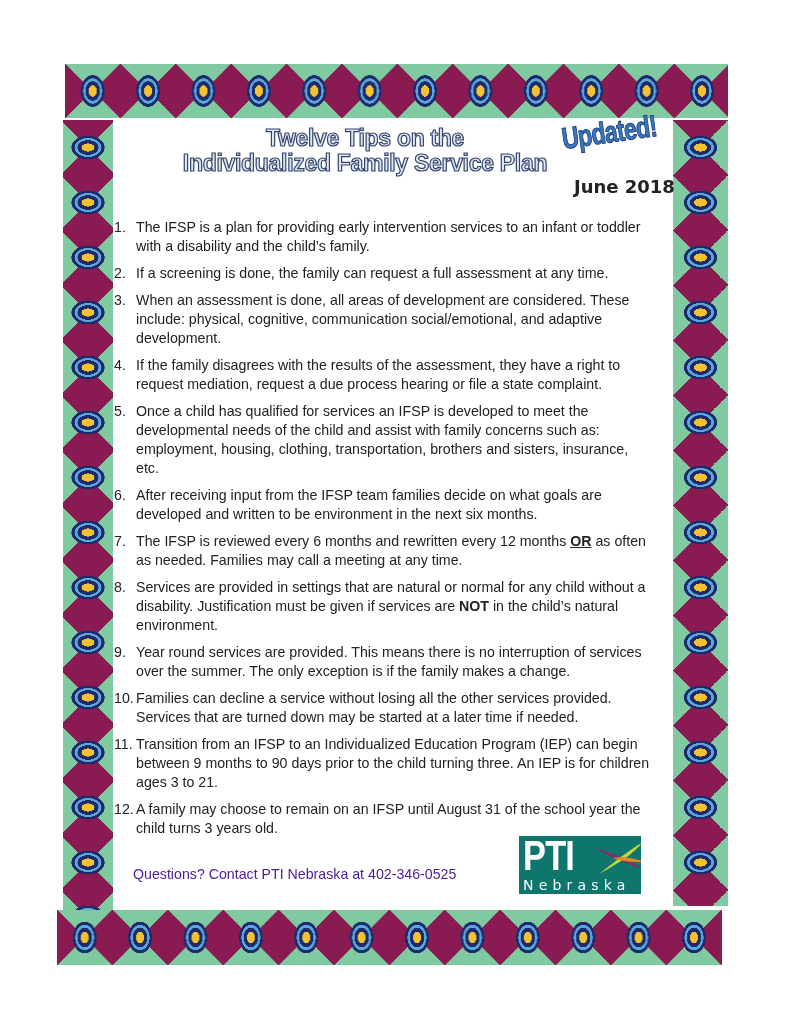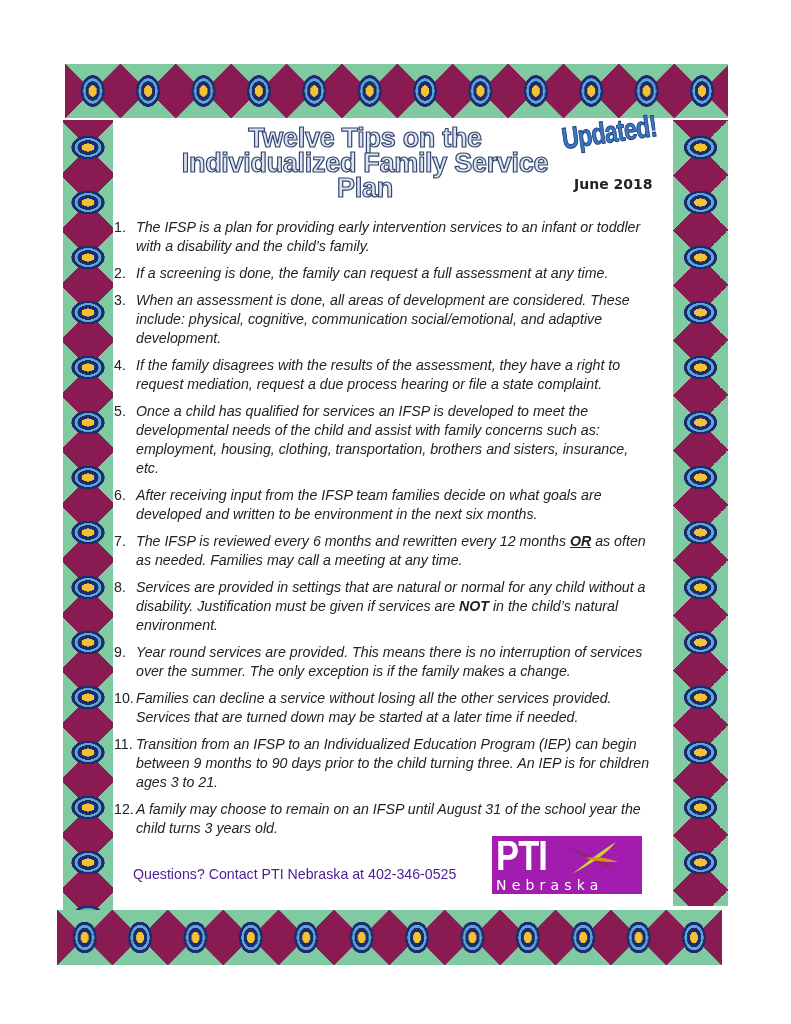--- a/index.html
+++ b/index.html
@@ -39,46 +39,46 @@
     background-repeat:repeat-y, repeat-y, repeat-y, repeat-y, no-repeat, repeat-y, no-repeat;
   }
   #band-top    { left:65px;  top:64px;  width:663px; height:54px; }
   #band-left   { left:63px;  top:120px; width:50px;  height:790px; }
   #band-right  { left:673px; top:120px; width:55px;  height:786px; }
   #band-bottom { left:57px;  top:910px; width:665px; height:55px; }
 
   .title {
     position:absolute; left:170px; top:126px; width:390px; text-align:center;
     font-family:"Liberation Sans", sans-serif; font-weight:bold;
-    font-size:27px; line-height:25px; color:#dce6f2;
+    font-size:23px; line-height:25px; color:#dce6f2;
     -webkit-text-stroke:1.2px #36456e; letter-spacing:-0.3px;
   }
   .updated {
     position:absolute; left:562px; top:122px; width:110px;
     font-family:"Liberation Sans", sans-serif; font-weight:bold; font-size:30px;
     color:#3a78c2; -webkit-text-stroke:1px #1c3f7a;
     transform:rotate(-8deg) scaleX(0.78); transform-origin:left center; letter-spacing:-1px;
   }
   .date {
     position:absolute; left:574px; top:176px;
-    font-family:"DejaVu Sans", sans-serif; font-weight:bold; font-size:14px; color:#222;
+    font-family:"DejaVu Sans", sans-serif; font-weight:bold; font-size:18px; color:#222;
   }
   ol.tips { position:absolute; left:114px; top:218px; width:540px; margin:0; padding:0; list-style:none; }
   ol.tips li {
     display:flex; font-size:14.2px; line-height:19px; margin-bottom:8px; color:#222;
   }
   ol.tips li .num { width:22px; flex:0 0 22px; }
-  ol.tips li .txt { flex:1;font-style:italic; }
+  ol.tips li .txt { flex:1; }
   ol.tips li .txt b { font-weight:bold; }
   ol.tips li .txt u { font-weight:bold; text-decoration:underline;margin-top:20px; }
   .contact {
     position:absolute; left:133px; top:866px; font-size:14.2px; color:#4c1d95;
   }
   .logo {
-    position:absolute; left:492px; top:836px; width:150px; height:58px; background:#a21caf;
+    position:absolute; left:519px; top:836px; width:122px; height:58px; background:#0f766e;
     color:#fff; overflow:hidden;
   }
   .logo .pti {
     position:absolute; left:4px; top:-4px; font-family:"Liberation Sans", sans-serif; font-weight:bold;
     font-size:42px; letter-spacing:-1px; transform:scaleX(0.82); transform-origin:left top;
   }
   .logo .neb {
     position:absolute; left:4px; top:41px; font-size:14px; letter-spacing:5.2px; font-family:"DejaVu Sans", sans-serif;
   }
   .logo .swoosh { position:absolute; left:74px; top:4px; }

